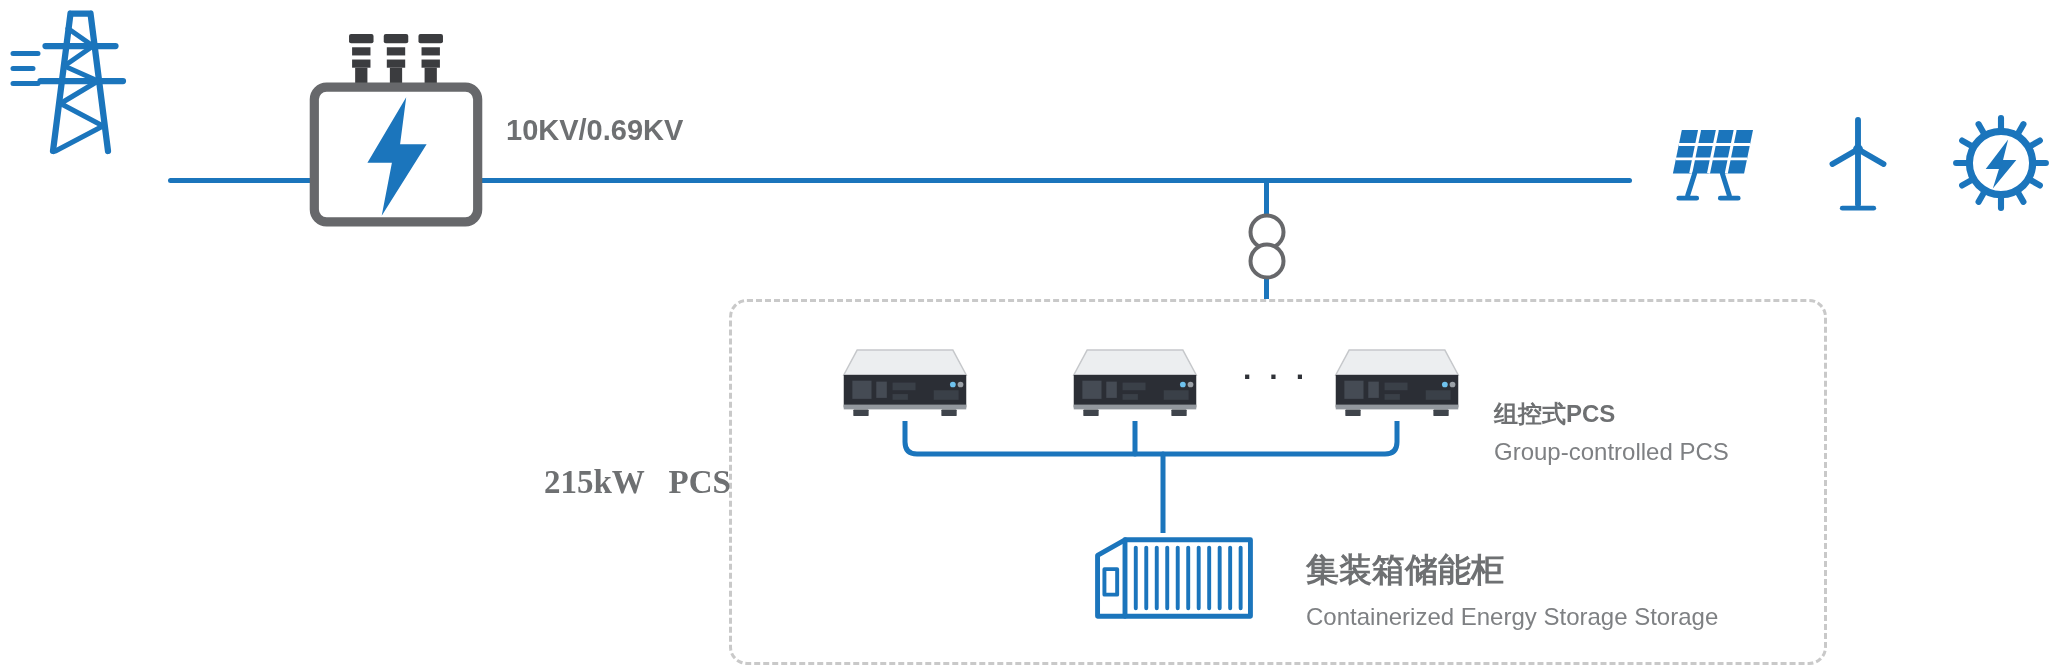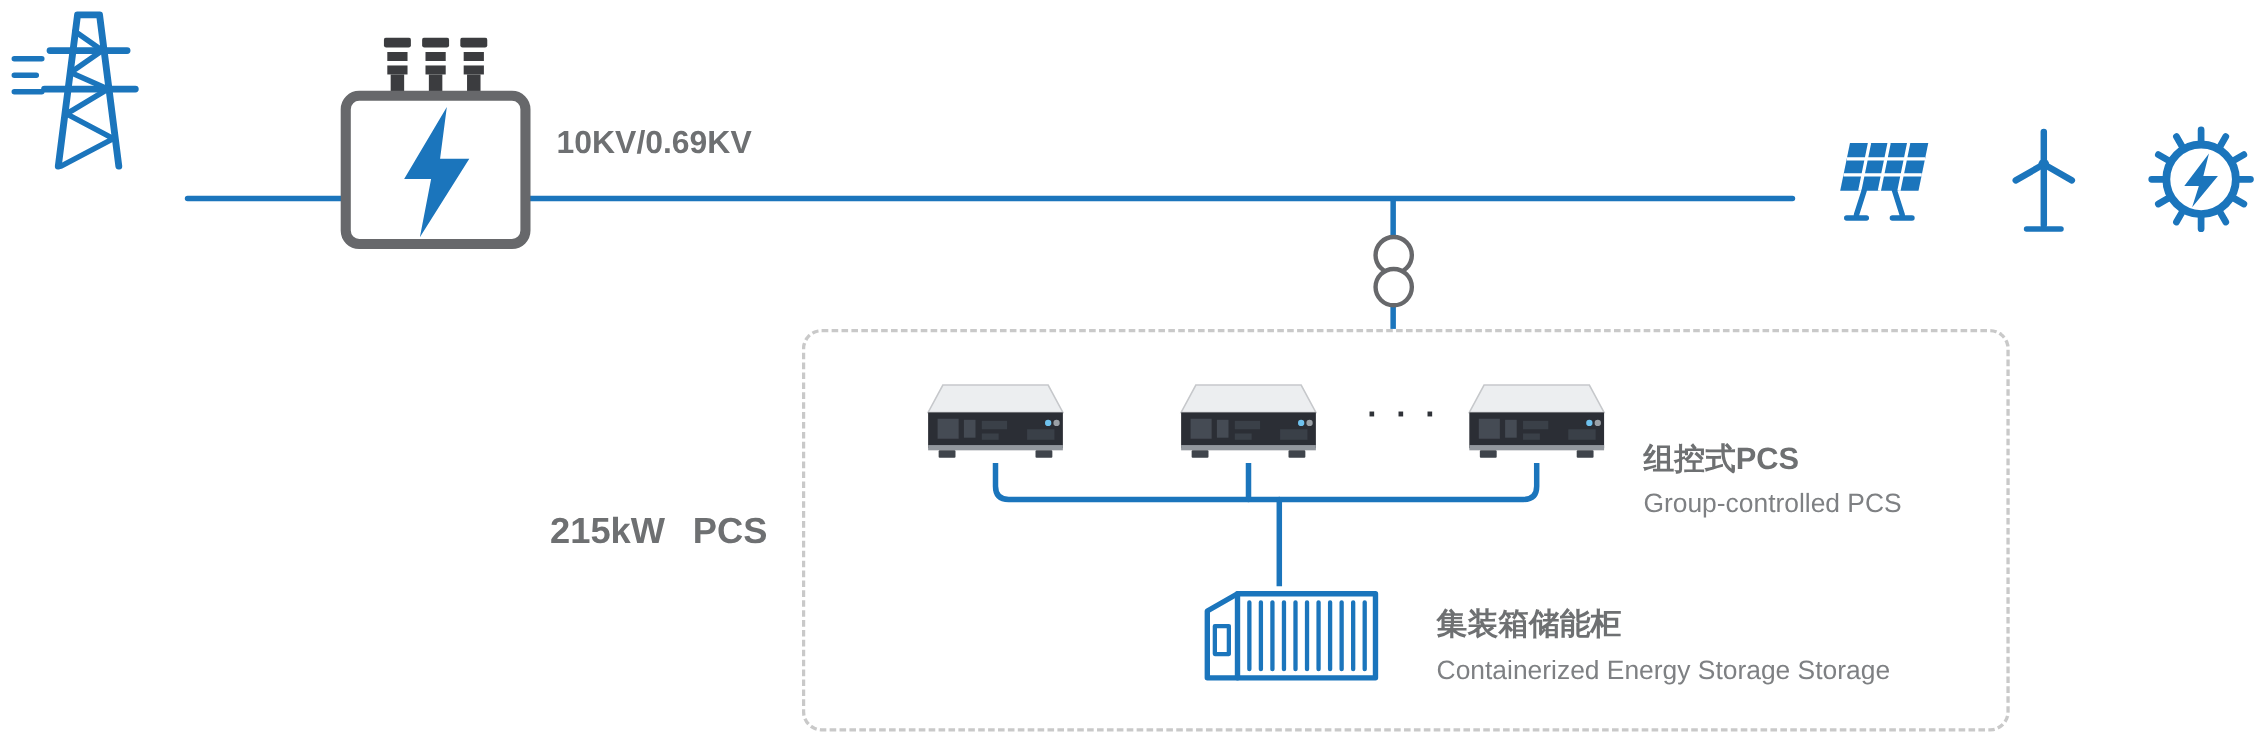--- a/index.html
+++ b/index.html
@@ -11,21 +11,21 @@
   .stage{
     position:relative; width:2059px; height:672px; background:#fff;
     font-family:"Liberation Sans","DejaVu Sans",sans-serif; overflow:hidden;
   }
   .abs{ position:absolute; }
   .hline{ position:absolute; background:var(--blue); height:5px; border-radius:3px; }
   .vline{ position:absolute; background:var(--blue); width:5px; }
   .lbl-blue{ color:var(--blue); font-weight:bold; line-height:36px; font-size:29px; }
   .lbl-gray-big{ color:var(--gray); font-weight:bold; font-size:29px;text-align:center; }
   .lbl-pcs-power{ color:var(--gray); font-weight:bold; font-size:33px; word-spacing:16px; }
-  .lbl-zh{ color:var(--gray); font-weight:bold; font-size:28px; }
+  .lbl-zh{ color:var(--gray); font-weight:bold; font-size:24px; }
   .lbl-en{ color:var(--gray-light); font-weight:400; font-size:24px; }
   .dashed-box{ position:absolute; border:3px dashed var(--dash); border-radius:18px; }
   .ellipsis{ position:absolute; color:#2f3238; font-weight:bold; font-size:30px; letter-spacing:4px; }
   svg{ display:block; }
   .sb{ stroke:var(--blue); fill:none; stroke-linecap:round; stroke-linejoin:round; }
   .fb{ fill:var(--blue); }
   .sg{ stroke:var(--tgray); fill:none; }
   .fw{ fill:#fff; }
   .fm{ fill:#3b3c3f; }
 </style>
@@ -99,21 +99,21 @@
 
   <div class="abs" style="left:1245px; top:212px;">
     <svg width="44" height="74" viewBox="0 0 44 74">
       <circle class="sg fw" cx="22" cy="20" r="16.5" stroke-width="4"></circle>
       <circle class="sg fw" cx="22" cy="49" r="16.5" stroke-width="4"></circle>
     </svg>
   </div>
 
   <div class="dashed-box" style="left:729px; top:299px; width:1098px; height:366px;"></div>
 
-  <div class="abs lbl-pcs-power" style="left:500px; top:464px;">215kW PCS</div>
+  <div class="abs lbl-pcs-power" style="left:544px; top:464px;font-family:Liberation Serif, serif;">215kW PCS</div>
 
   <div class="abs" style="left:838px; top:346px;">
     <svg width="134" height="77" viewBox="0 0 140 80">
       <polygon points="20,4 120,4 134,30 6,30" fill="#eceef0" stroke="#c6c8cb" stroke-width="1.5"></polygon>
       <rect x="6" y="30" width="128" height="34" fill="#2b2e35"></rect>
       <rect x="6" y="61" width="128" height="5" fill="#93989e"></rect>
       <rect x="15" y="36" width="20" height="19" fill="#454b54"></rect>
       <rect x="40" y="37" width="11" height="17" fill="#454b54"></rect>
       <rect x="57" y="38" width="24" height="8" fill="#3a4048"></rect>
       <rect x="57" y="50" width="16" height="6" fill="#3a4048"></rect>
@@ -177,17 +177,17 @@
   <div class="abs" style="left:1088px; top:528px;">
     <svg width="172" height="98" viewBox="0 0 172 100">
       <path class="sb" stroke-width="5" d="M8 28 L36 12 H164 V90 H8 Z"></path>
       <path class="sb" stroke-width="5" d="M36 12 V90"></path>
       <rect class="sb" x="15" y="42" width="13" height="26" stroke-width="4"></rect>
       <path class="sb" stroke-width="4" d="M47 20V82M57.7 20V82M68.4 20V82M79.1 20V82M89.8 20V82M100.5 20V82M111.2 20V82M121.9 20V82M132.6 20V82M143.3 20V82M154 20V82"></path>
     </svg>
   </div>
 
   <div class="abs" style="left:1306px; top:548px;">
-    <div class="lbl-zh" style="font-size:28px;">集装箱储能柜</div>
+    <div class="lbl-zh" style="font-size:33px;">集装箱储能柜</div>
     <div class="lbl-en" style="margin-top:10px;">Containerized Energy Storage Storage</div>
   </div>
 
 </div>
 
 </body></html>

